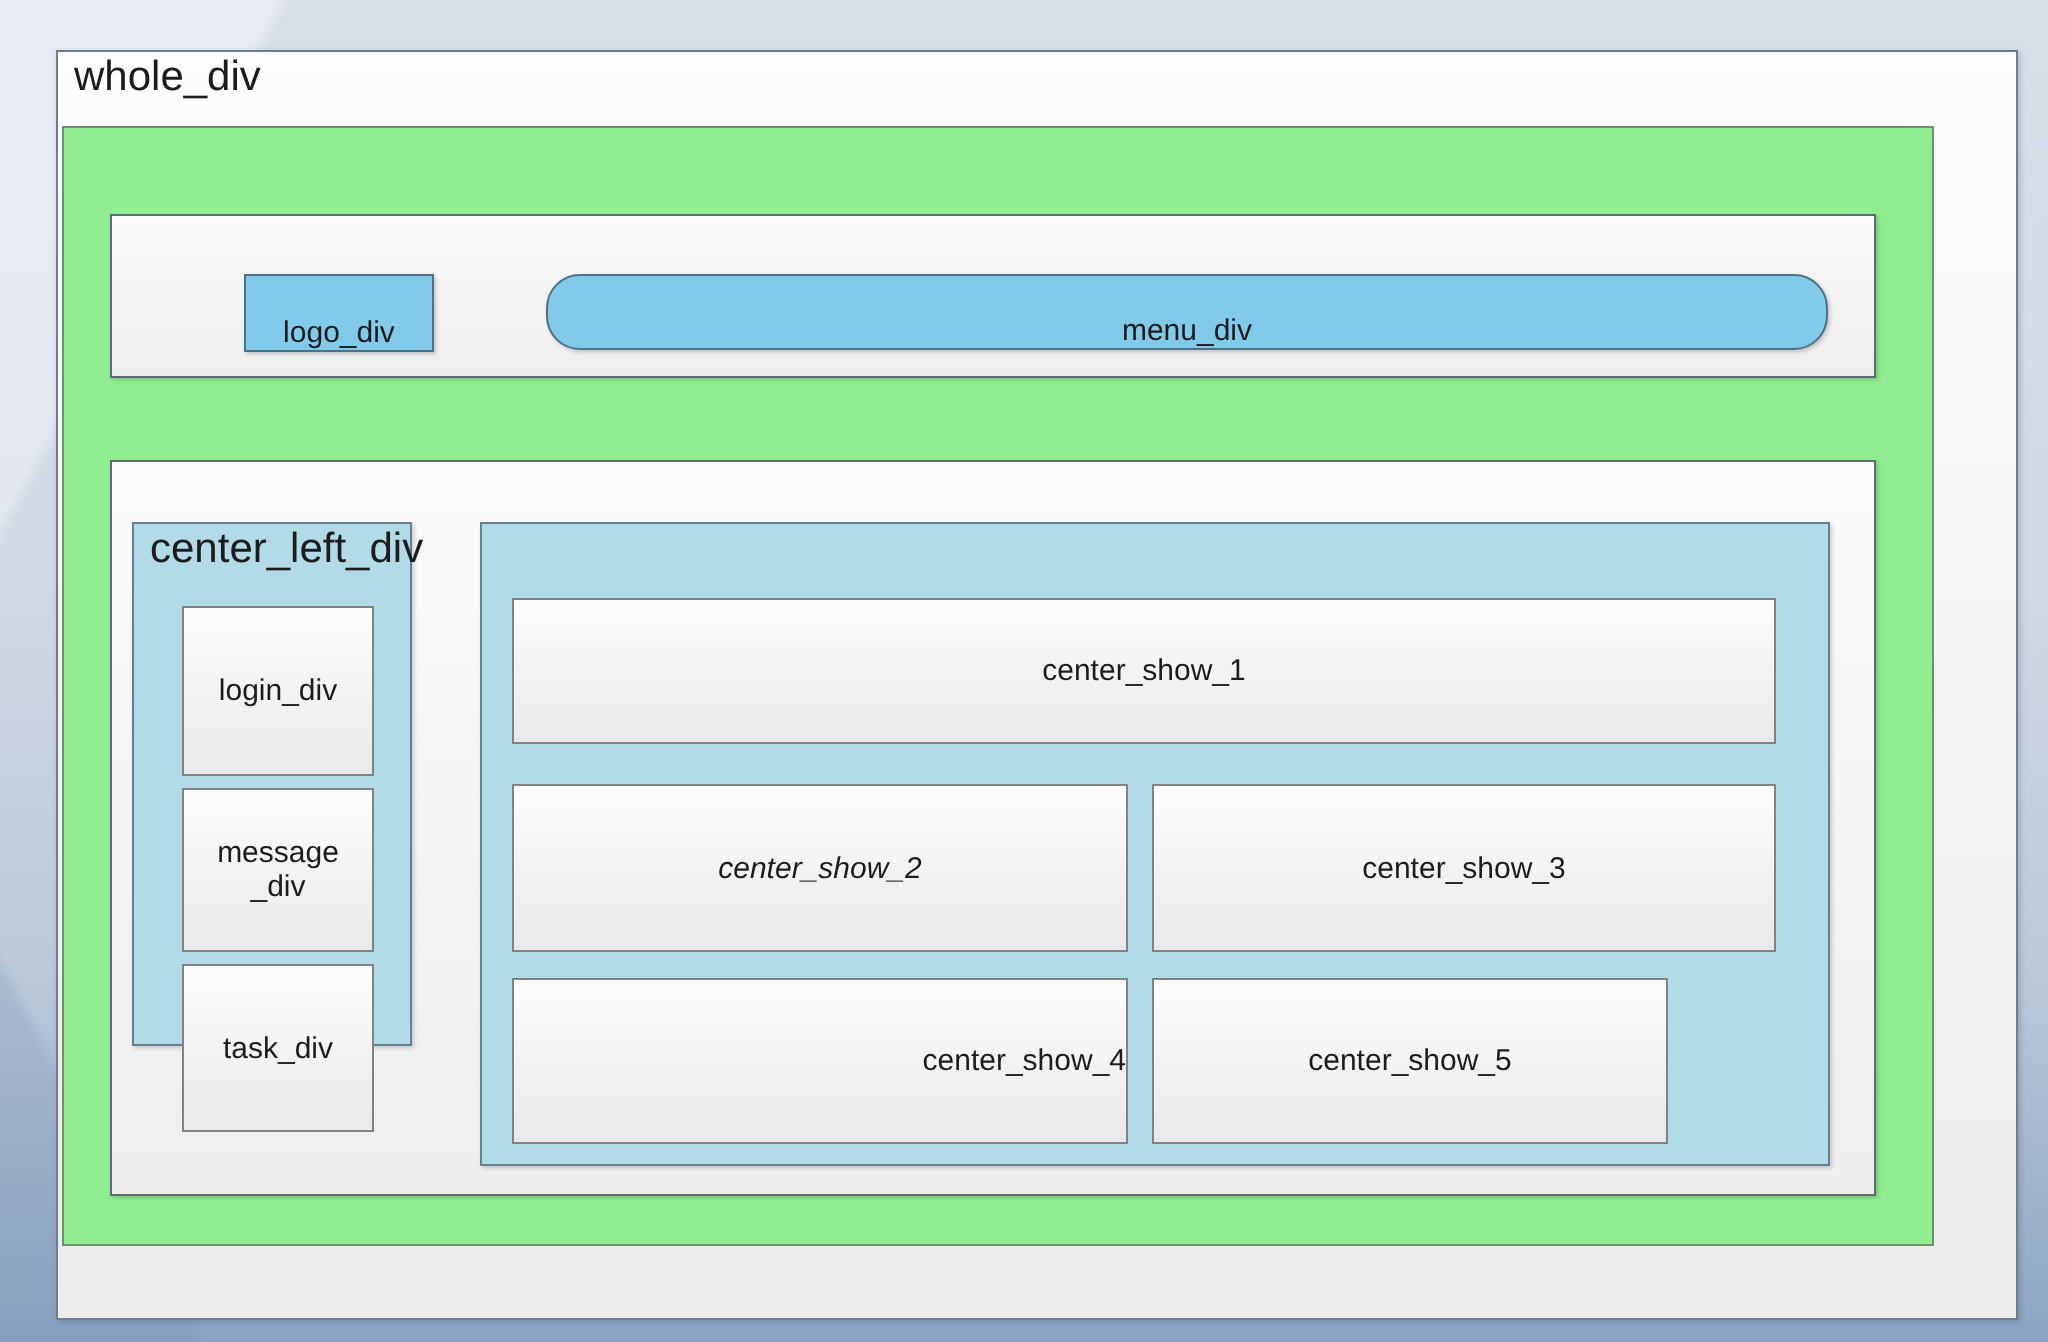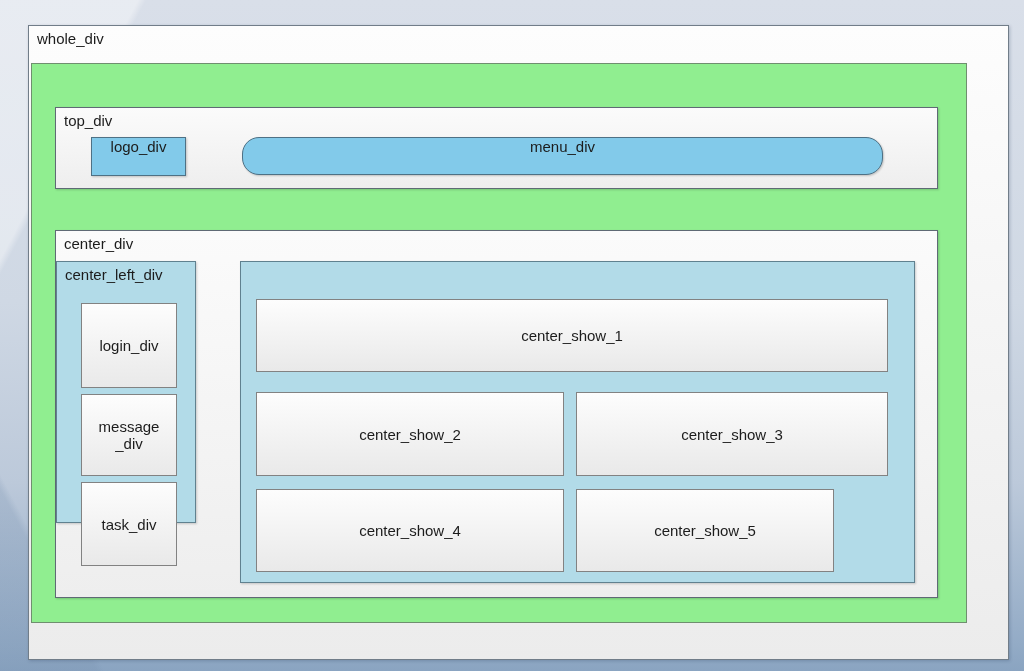--- a/index.html
+++ b/index.html
@@ -18,21 +18,21 @@
     position:relative;width:1024px;height:671px;
     background:
       linear-gradient(118deg, rgba(255,255,255,.40) 0 10%, rgba(255,255,255,0) 10.6%),
       linear-gradient(62deg, rgba(120,145,175,.25) 0 7%, rgba(120,145,175,0) 7.6%),
       linear-gradient(to bottom,#d9dfe9 0%,#cfd8e4 45%,#bcc9da 72%,#93abc6 96%,#8aa4c1 100%);
   }
   .box{position:absolute;}
   .lbl{
     display:block;
     padding:3px 0 0 8px;
-    font-size:15px;
+    font-size:21px;
     line-height:19px;
     white-space:nowrap;
   }
   
   .whole{
     left:28px;top:25px;width:981px;height:635px;
     background:linear-gradient(to bottom,#fdfdfd,#ececec);
     border:1px solid #717d89;
     box-shadow:1px 1px 3px rgba(40,60,90,.25);
   }
@@ -48,73 +48,72 @@
     border:1px solid #5f6a75;
     box-shadow:1px 1px 2px rgba(0,0,0,.18);
   }
   .top{left:23px;top:43px;width:883px;height:82px;}
   .center{left:23px;top:166px;width:883px;height:368px;}
   
   .blue-bar{
     background:var(--accent-blue);
     border:1px solid #4e7185;
     box-shadow:1px 1px 2px rgba(0,0,0,.2);
-    display:flex;align-items:flex-start;justify-content:center;
+    display:flex;align-items:flex-end;justify-content:center;
     font-size:15px;
+    margin-left:31px;
   }
   .logo{left:35px;top:29px;width:95px;height:39px;}
   .menu{left:186px;top:29px;width:641px;height:38px;border-radius:17px;}
   
   .panel{
     background:var(--panel-blue);
     border:1px solid #60818f;
     box-shadow:1px 1px 2px rgba(0,0,0,.18);
   }
-  .cleft{left:0;top:30px;width:140px;height:262px;}
+  .cleft{left:10px;top:30px;width:140px;height:262px;}
   .cright{left:184px;top:30px;width:675px;height:322px;}
   
   .cell{
     background:linear-gradient(to bottom,#fdfdfd,#e9e9e9);
     border:1px solid #828282;
     display:flex;align-items:center;justify-content:center;
     text-align:center;
     font-size:15px;
     white-space:pre-line;
   }
   .login{left:24px;top:41px;width:96px;height:85px;align-items:center;}
   .message{left:24px;top:132px;width:96px;height:82px;text-align:center;}
   .task{left:24px;top:220px;width:96px;height:84px;}
   .show1{left:15px;top:37px;width:632px;height:73px;}
-  .show2{left:15px;top:130px;width:308px;height:84px;}
+  .show2{left:15px;top:130px;width:308px;height:84px;font-style:italic;}
   .show3{left:335px;top:130px;width:312px;height:84px;justify-content:center;}
-  .show4{left:15px;top:227px;width:308px;height:83px;}
+  .show4{left:15px;top:227px;width:308px;height:83px;justify-content:flex-end;}
   .show5{left:335px;top:227px;width:258px;height:83px;}
 </style>
 </head>
 <body>
 
 <div class="stage">
 
   <div class="box whole">
     <span class="lbl">whole_div</span>
 
     <div class="box main">
 
       <div class="box white-frame top">
-        <span class="lbl">top_div</span>
         <div class="box blue-bar logo">
           <span>logo_div</span>
         </div>
         <div class="box blue-bar menu">
           <span>menu_div</span>
         </div>
       </div>
 
       <div class="box white-frame center">
-        <span class="lbl">center_div</span>
 
         <div class="box panel cleft">
           <span class="lbl">center_left_div</span>
           <div class="box cell login">
             <span>login_div</span>
           </div>
           <div class="box cell message">
             <span>message
 _div</span>
           </div>

